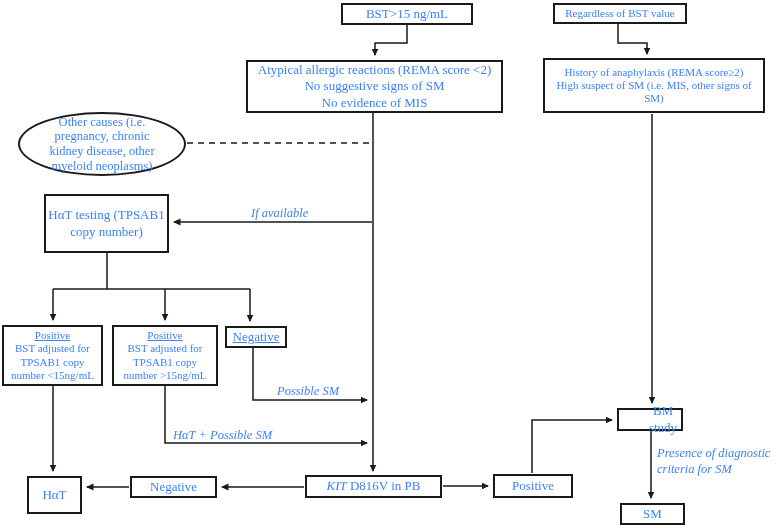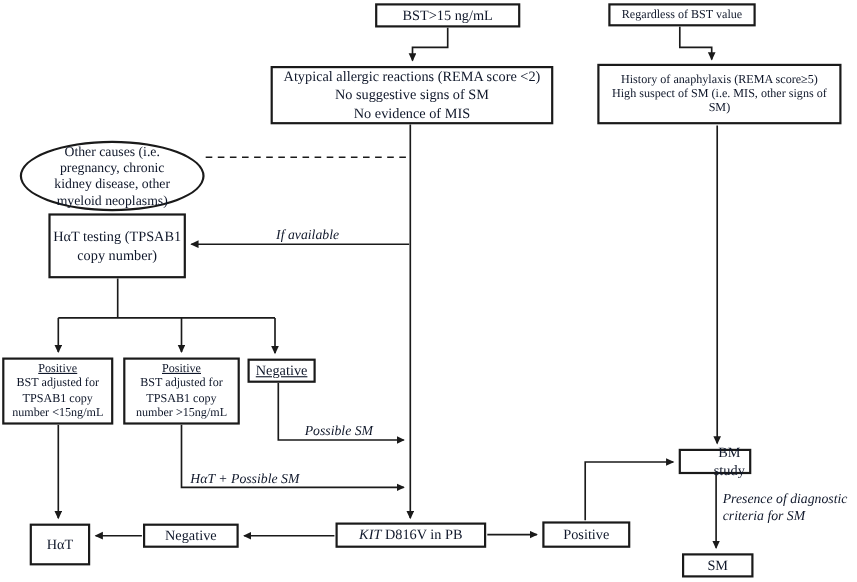--- a/index.html
+++ b/index.html
@@ -2,21 +2,21 @@
 <html><head>
 <meta charset="utf-8">
 <style>
   html, body { margin: 0; padding: 0; background: #fff; }
   #canvas {
     position: relative;
     width: 779px;
     height: 529px;
     background: #ffffff;
     font-family: "Liberation Serif", "DejaVu Serif", serif;
-    color: #0f172a;
+    color: #3b82f6;
     overflow: hidden;
   }
   #edges {
     position: absolute;
     left: 0; top: 0;
     width: 779px; height: 529px;
   }
   .node {
     position: absolute;
     background: #ffffff;
@@ -30,21 +30,20 @@
     line-height: 1.28;
     box-sizing: border-box;
     padding: 1px 2px;
   }
   .node.small { font-size: 11px; line-height: 1.2; }
   .ellipse {
     border-radius: 50%;
     border-width: 2px;
     font-size: 12.5px;
     line-height: 1.18;
-    margin-top: 16px;
   }
   .underline { text-decoration: underline; }
   .ital { font-style: italic; }
   .edge-label {
     position: absolute;
     font-style: italic;
     font-size: 12.5px;
     line-height: 1.25;
     white-space: nowrap;
     background: transparent;
@@ -95,21 +94,21 @@
     <span>Regardless of BST value</span>
   </div>
 
   <div class="node" style="left:246px; top:60px; width:257px; height:53px;">
     <span>Atypical allergic reactions (REMA score &lt;2)</span>
     <span>No suggestive signs of SM</span>
     <span>No evidence of MIS</span>
   </div>
 
   <div class="node small" style="left:543px; top:58px; width:222px; height:55px;">
-    <span>History of anaphylaxis (REMA score≥5)</span>
+    <span>History of anaphylaxis (REMA score≥2)</span>
     <span>High suspect of SM (i.e. MIS, other signs of</span>
     <span>SM)</span>
   </div>
 
   <div class="node ellipse" style="left:18px; top:112px; width:168px; height:64px;">
     <span>Other causes (i.e.</span>
     <span>pregnancy, chronic</span>
     <span>kidney disease, other</span>
     <span>myeloid neoplasms)</span>
   </div>

